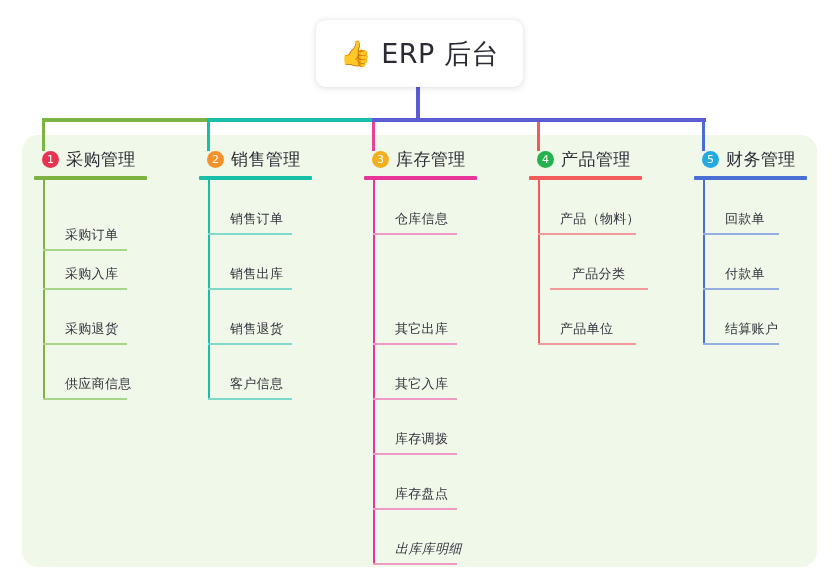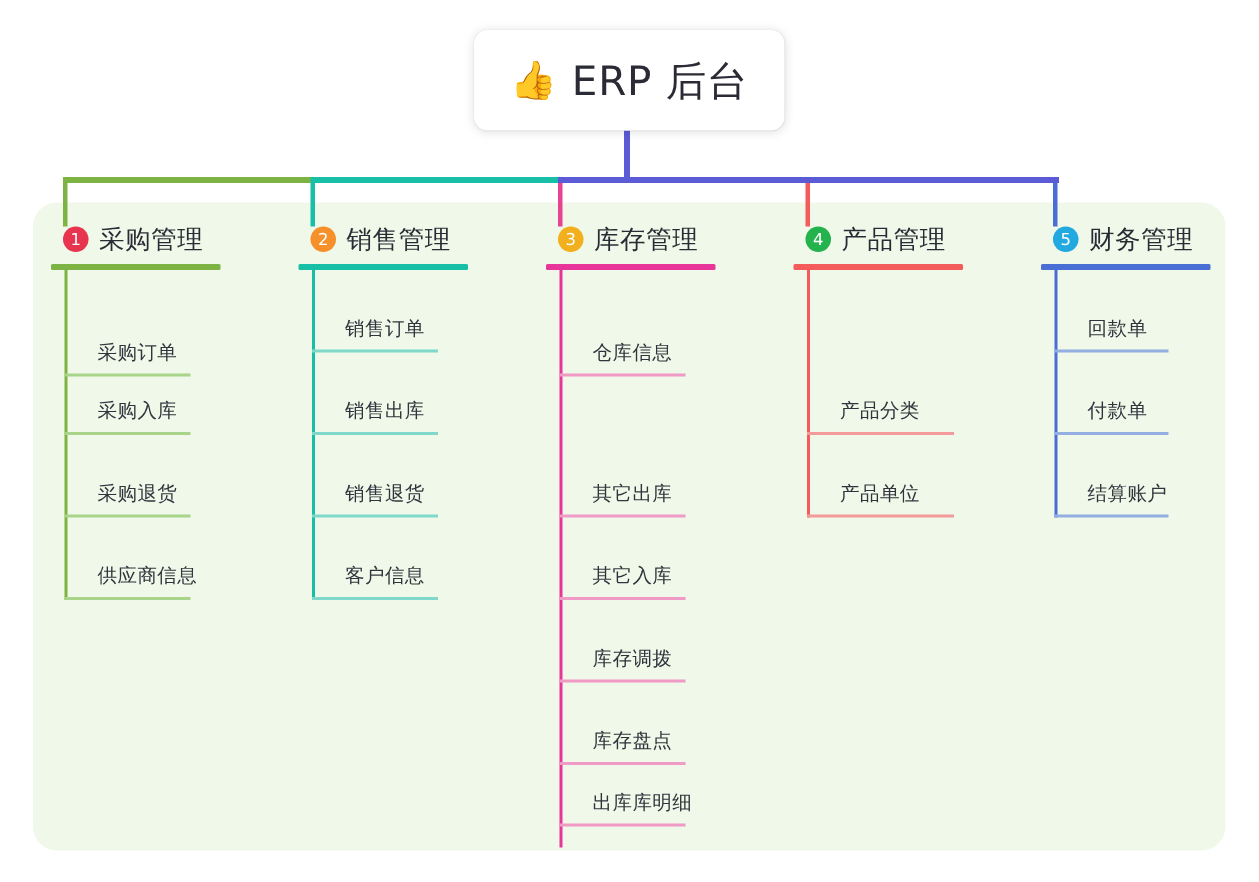--- a/index.html
+++ b/index.html
@@ -223,55 +223,59 @@
         </div>
       </div>
       <div class="branch" style="left: 364px; width: 150px;">
         <div class="branch-head">
           <span class="badge" style="background: rgb(242, 176, 30);">3</span>
           <span class="branch-title">库存管理</span>
         </div>
         <div class="head-rule" style="background: rgb(232, 53, 154); width: 113px;"></div>
         <div class="leaves" style="height: 385px;">
           <div class="spine" style="background: rgb(232, 53, 154); height: 385px;"></div>
-          <div class="leaf" style="top: 16px; width: 104px;">
+          <div class="leaf" style="top: 0px; width: 104px;">
             <div class="leaf-label">仓库信息</div>
             <div class="leaf-rule" style="background: rgb(240, 154, 198); width: 84px;"></div>
           </div>
           <div class="leaf" style="top: 110px; width: 104px;">
             <div class="leaf-label">其它出库</div>
             <div class="leaf-rule" style="background: rgb(240, 154, 198); width: 84px;"></div>
           </div>
           <div class="leaf" style="top: 165px; width: 104px;">
             <div class="leaf-label">其它入库</div>
             <div class="leaf-rule" style="background: rgb(240, 154, 198); width: 84px;"></div>
           </div>
           <div class="leaf" style="top: 275px; width: 104px;">
             <div class="leaf-label">库存盘点</div>
             <div class="leaf-rule" style="background: rgb(240, 154, 198); width: 84px;"></div>
           </div>
           <div class="leaf" style="top: 220px; width: 104px;">
             <div class="leaf-label">库存调拨</div>
             <div class="leaf-rule" style="background: rgb(240, 154, 198); width: 84px;"></div>
           </div>
-          <div class="leaf" style="top: 316px; width: 104px;">
+          <div class="leaf" style="top: 330px; width: 104px; font-style: italic;">
             <div class="leaf-label">出库库明细</div>
             <div class="leaf-rule" style="background: rgb(240, 154, 198); width: 84px;"></div>
           </div>
         </div>
       </div>
       <div class="branch" style="left: 529px; width: 150px;">
         <div class="branch-head">
           <span class="badge" style="background: rgb(36, 178, 76);">4</span>
           <span class="branch-title">产品管理</span>
         </div>
         <div class="head-rule" style="background: rgb(244, 91, 91); width: 113px;"></div>
         <div class="leaves" style="height: 165px;">
           <div class="spine" style="background: rgb(244, 91, 91); height: 165px;"></div>
-          <div class="leaf" style="top: 55px; width: 118px;">
+          <div class="leaf" style="top: 0px; width: 118px;">
+            <div class="leaf-label">产品（物料）</div>
+            <div class="leaf-rule" style="background: rgb(245, 154, 154); width: 98px;"></div>
+          </div>
+          <div class="leaf" style="top: 55px; width: 118px; margin-left: 12px;">
             <div class="leaf-label">产品分类</div>
             <div class="leaf-rule" style="background: rgb(245, 154, 154); width: 98px;"></div>
           </div>
           <div class="leaf" style="top: 110px; width: 118px;">
             <div class="leaf-label">产品单位</div>
             <div class="leaf-rule" style="background: rgb(245, 154, 154); width: 98px;"></div>
           </div>
         </div>
       </div>
       <div class="branch" style="left: 694px; width: 150px;">

